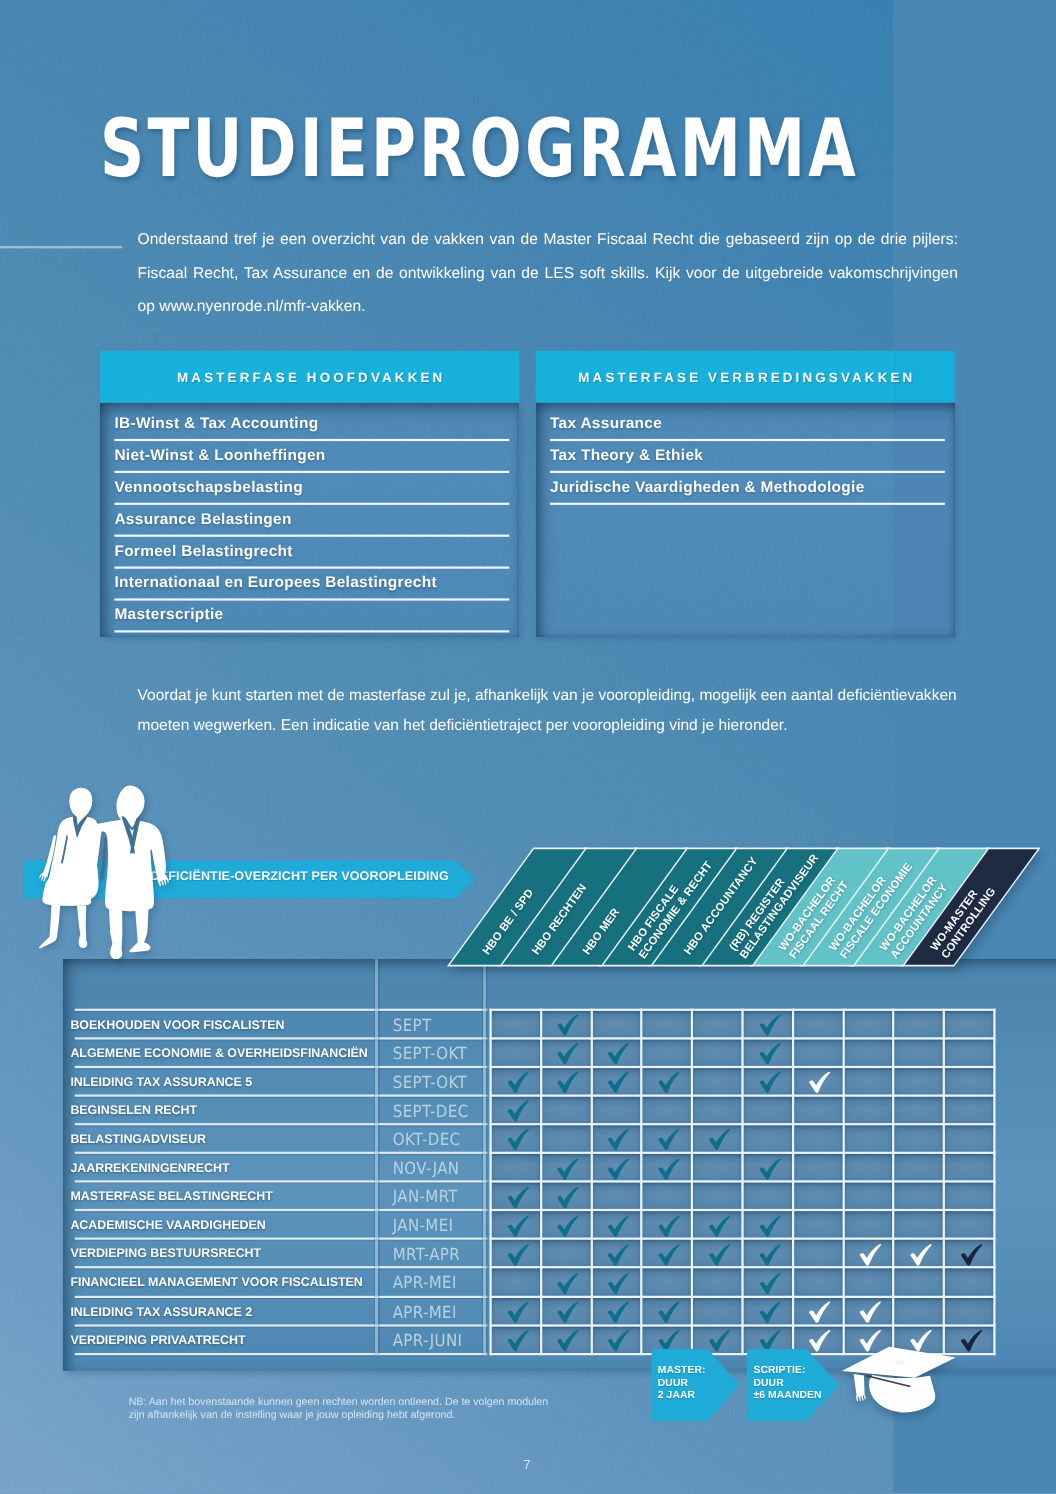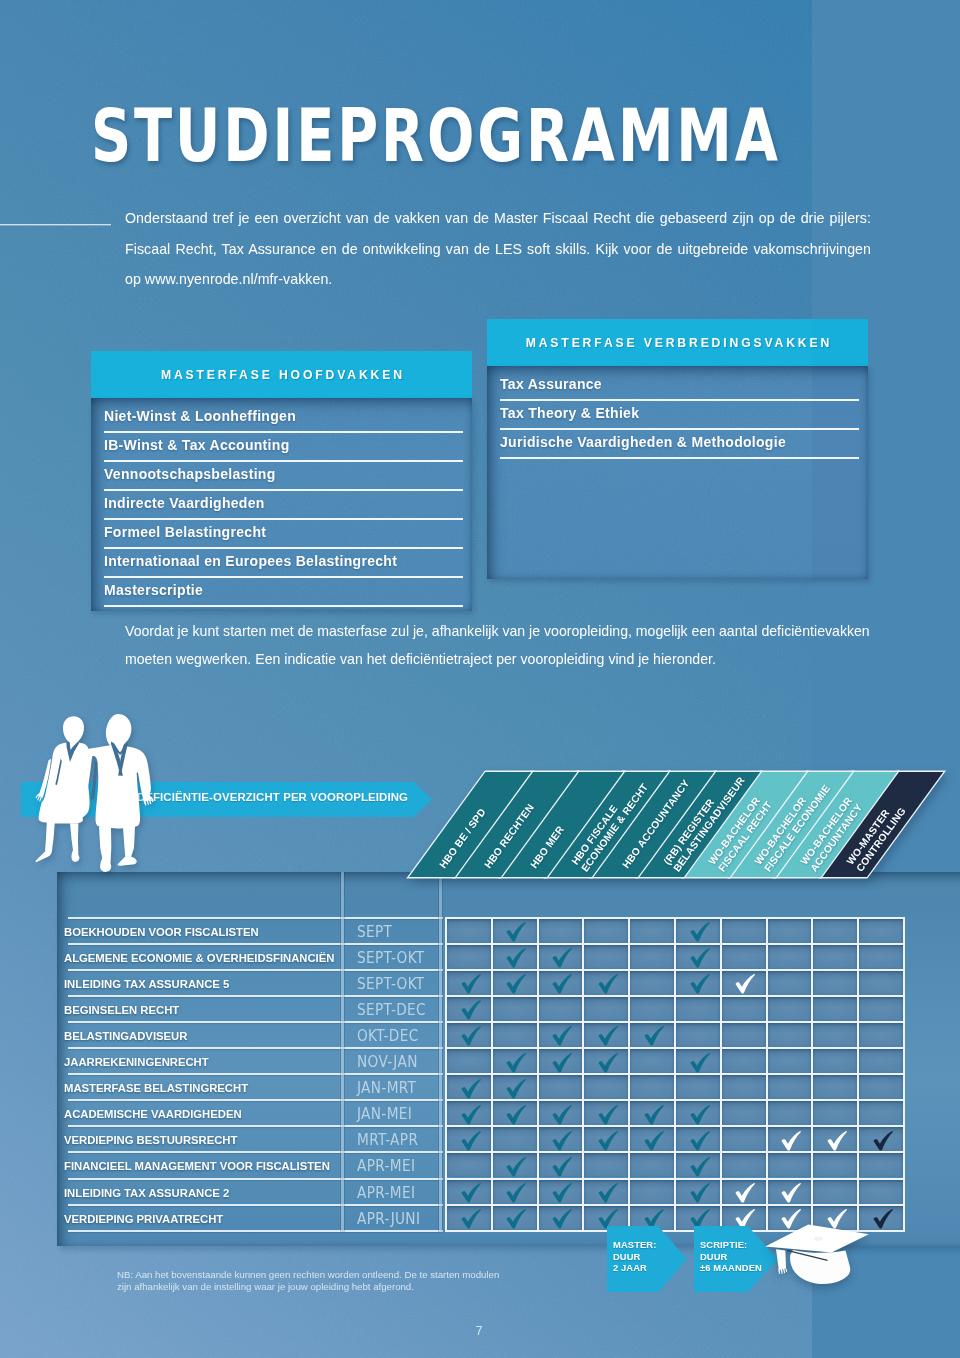--- a/index.html
+++ b/index.html
@@ -24,21 +24,21 @@
      background:#cfe0ec;box-shadow:0 1px 0 rgba(255,255,255,.25);}
 
   
   .intro{position:absolute;left:125px;top:203px;width:746px;margin:0;
      font-family:"Liberation Sans",sans-serif;font-size:14.2px;line-height:30.6px;
      color:#ffffff;text-align:justify;letter-spacing:0.05px;}
 
   
   .panels{position:absolute;left:91px;top:319px;width:777px;height:260px;}
   .panel{position:absolute;top:0;width:381px;height:260px;}
-  .panel:nth-child(1){left:0;margin-top:32px;}
+  .panel:nth-child(1){left:0;}
   .panel:nth-child(2){left:396px;}
   .panel-head{height:47px;background:#16aedb;color:#fff;
      font-size:12.2px;font-weight:bold;letter-spacing:2.85px;
      display:flex;align-items:center;justify-content:center;
      text-indent:2.85px;
      text-shadow:1px 1px 1px rgba(10,60,90,.3);}
   .panel-body{height:213px;position:relative;overflow:hidden;
      background:linear-gradient(180deg,#4b83b2 0%,#4d86b5 30%,#4b84b3 100%);
      box-shadow:inset 11px 0 13px -7px rgba(16,46,74,.62),
                 inset 0 11px 13px -7px rgba(16,46,74,.58),
@@ -117,21 +117,21 @@
      padding-left:8px;box-sizing:border-box;
      text-shadow:0 1px 2px rgba(10,40,70,.3);
      pointer-events:none;}
 
   
   .footnote{position:absolute;left:117px;top:1269px;width:390px;margin:0;
      font-family:"Liberation Sans",sans-serif;font-size:9.7px;line-height:12.2px;
      color:#d3e4f0;letter-spacing:-0.02px;}
 
   
-  .badges{position:absolute;left:607px;top:1226px;width:180px;height:66px;z-index:5;padding-left:36px;}
+  .badges{position:absolute;left:592px;top:1226px;width:180px;height:66px;z-index:5;padding-left:36px;}
   .badge{position:absolute;top:0;height:66px;background:#1eabd8;
      color:#fff;font-size:9.4px;font-weight:bold;line-height:11.6px;
      padding:13px 0 0 6px;box-sizing:border-box;letter-spacing:0.1px;
      text-shadow:0 1px 1px rgba(10,60,90,.3);
      clip-path:polygon(0 0, 64% 0, 100% 50%, 64% 100%, 0 100%);
      filter:drop-shadow(3px 4px 3px rgba(20,50,78,.28));}
   .badge:nth-child(1){left:0;width:80px;}
   .badge:nth-child(2){left:87px;width:84px;}
 
   .cap{position:absolute;left:760px;top:1218px;width:115px;height:70px;z-index:5;
@@ -158,24 +158,24 @@
 
   <div class="rule"></div>
 
   <p class="intro">Onderstaand tref je een overzicht van de vakken van de Master Fiscaal Recht die gebaseerd zijn op de drie pijlers: Fiscaal Recht, Tax Assurance en de ontwikkeling van de LES soft skills. Kijk voor de uitgebreide vakomschrijvingen op www.nyenrode.nl/mfr-vakken.</p>
 
   <div class="panels">
     <div class="panel">
       <div class="panel-head">MASTERFASE HOOFDVAKKEN</div>
       <div class="panel-body">
         <ul class="panel-list">
+            <li>IB-Winst &amp; Tax Accounting</li>
             <li>Niet-Winst &amp; Loonheffingen</li>
-            <li>IB-Winst &amp; Tax Accounting</li>
             <li>Vennootschapsbelasting</li>
-            <li>Indirecte Vaardigheden</li>
+            <li>Assurance Belastingen</li>
             <li>Formeel Belastingrecht</li>
             <li>Internationaal en Europees Belastingrecht</li>
             <li>Masterscriptie</li>
           </ul>
       </div>
     </div>
     <div class="panel">
       <div class="panel-head">MASTERFASE VERBREDINGSVAKKEN</div>
       <div class="panel-body">
         <ul class="panel-list">
@@ -799,21 +799,21 @@
           <div class="gl" style="left: 388px; top: 227.35px; width: 460px; height: 2px;"></div>
           <div class="gl" style="left: 388px; top: 253.4px; width: 460px; height: 2px;"></div>
           <div class="gl" style="left: 388px; top: 279.45px; width: 460px; height: 2px;"></div>
           <div class="gl" style="left: 388px; top: 305.5px; width: 460px; height: 2px;"></div>
           <div class="gl" style="left: 388px; top: 331.55px; width: 460px; height: 2px;"></div>
           <div class="gl" style="left: 388px; top: 357.6px; width: 460px; height: 2px;"></div>
         </div>
     </div>
   </div>
 
-  <p class="footnote">NB: Aan het bovenstaande kunnen geen rechten worden ontleend. De te starten modulen zijn afhankelijk van de instelling waar je jouw opleiding hebt afgerond.</p>
+  <p class="footnote">NB: Aan het bovenstaande kunnen geen rechten worden ontleend. De te volgen modulen zijn afhankelijk van de instelling waar je jouw opleiding hebt afgerond.</p>
 
   <div class="badges">
       <div class="badge">
         <div>MASTER:</div>
         <div>DUUR</div>
         <div>2 JAAR</div>
       </div>
       <div class="badge">
         <div>SCRIPTIE:</div>
         <div>DUUR</div>

